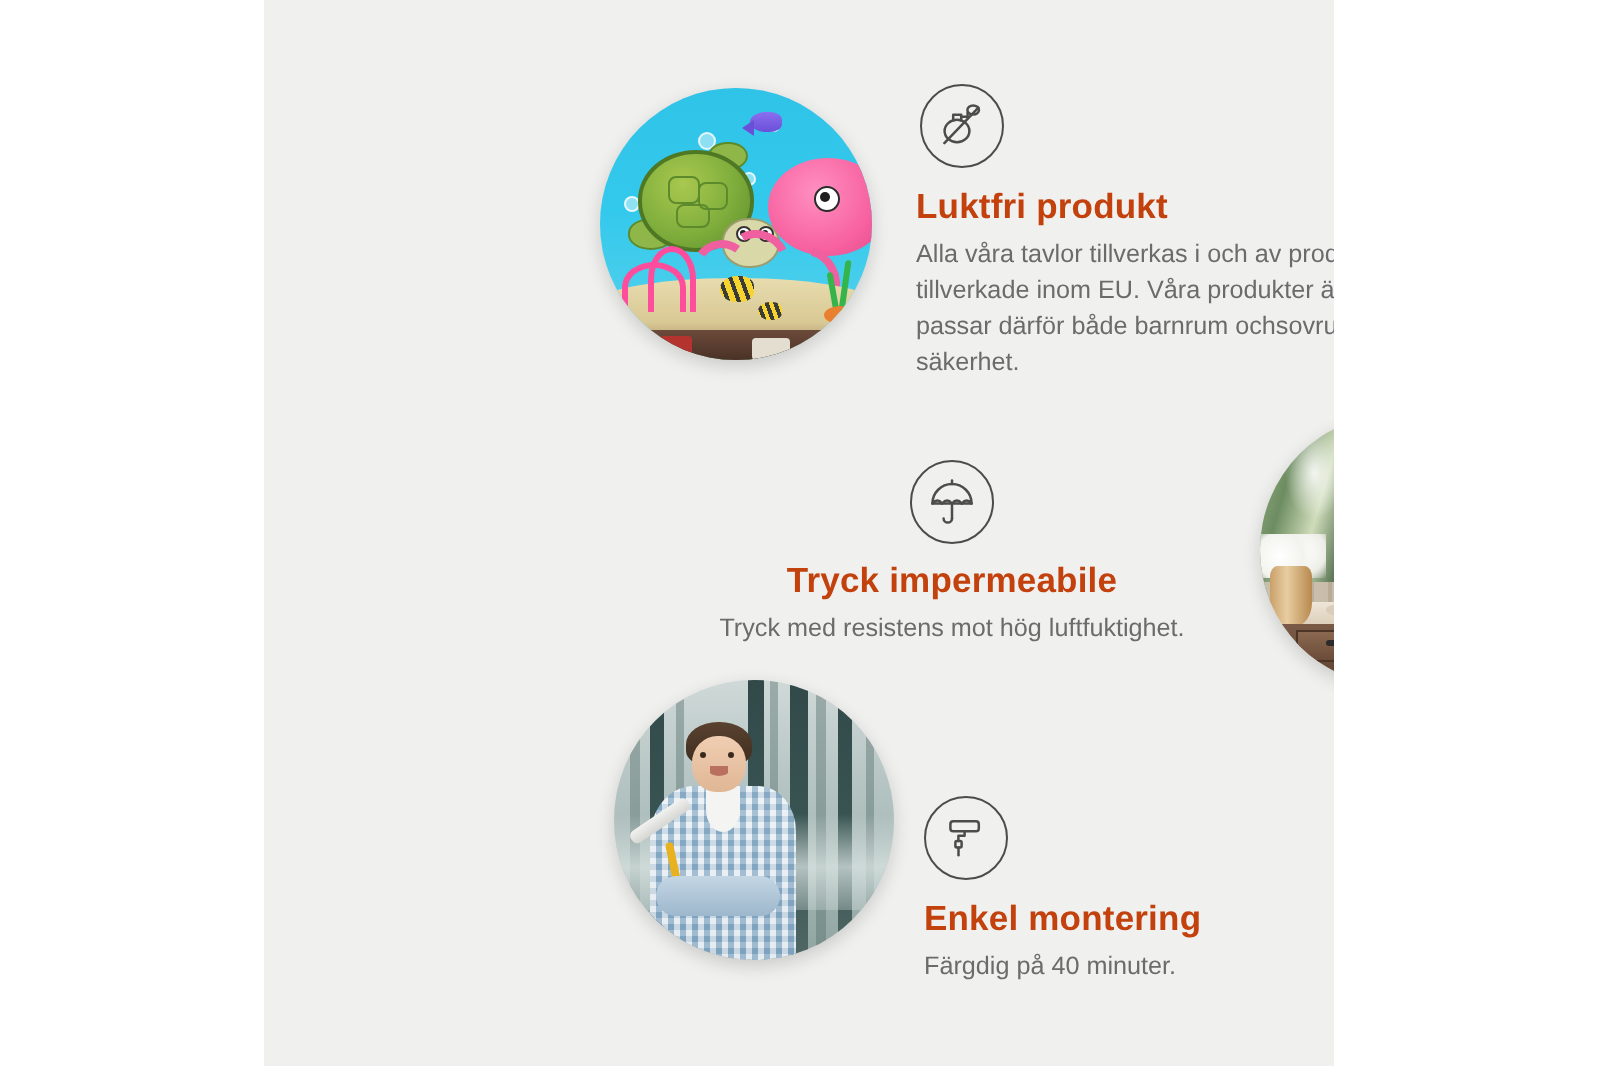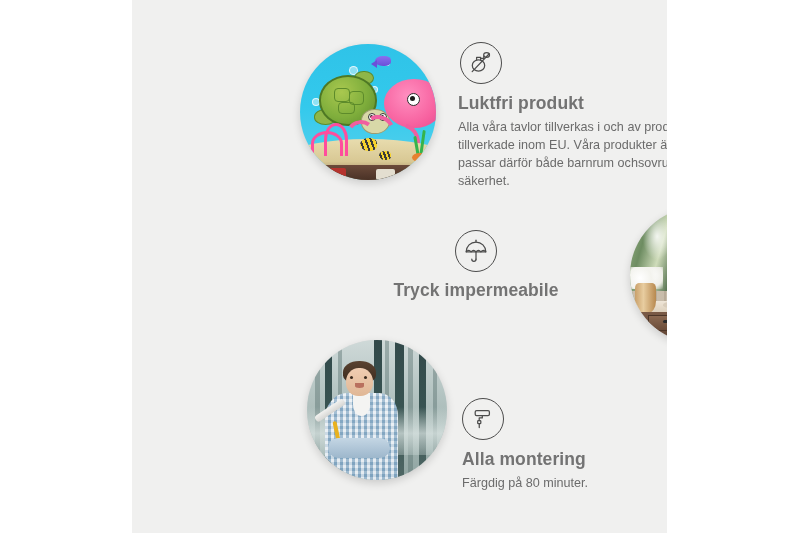--- a/index.html
+++ b/index.html
@@ -212,21 +212,21 @@
     width: 40px; height: 40px;
     border: 1.6px solid #4c4c4c;
     border-radius: 50%;
     display: flex; align-items: center; justify-content: center;
   }
   .icon-circle svg { display:block; }
 
   .feat-title {
     font-size: 17.5px;
     font-weight: bold;
-    color: #737373;
+    color: #c2410c;
     letter-spacing: .1px;
     margin: 9px 0 6px 0;
     line-height: 1.15;
   }
   .feat-desc {
     font-size: 12.6px;
     color: #6b6b6b;
     line-height: 1.42;
     margin: 0;
   }
@@ -366,29 +366,30 @@
       <div class="icon-circle">
         <svg width="26" height="26" viewBox="0 0 26 26" fill="none" stroke="#4c4c4c" stroke-width="1.25" stroke-linecap="round" stroke-linejoin="round">
           <path d="M3.2 13.8 A9.8 9.8 0 0 1 22.8 13.8 Z"></path>
           <path d="M3.2 13.8 q2.45 -3.0 4.9 0 q2.45 -3.0 4.9 0 q2.45 -3.0 4.9 0 q2.45 -3.0 4.9 0"></path>
           <path d="M13 13.8 V21.2"></path>
           <path d="M13 21.2 a2.1 2.1 0 0 1 -4.2 0"></path>
           <path d="M13 4.0 V2.2"></path>
         </svg>
       </div>
       <div class="feat-title">Tryck impermeabile</div>
+      <div class="feat-desc">Tryck med resistens mot hög luftfuktighet.</div>
     </div>
 
     <div class="feature" id="feature-assembly">
       <div class="icon-circle">
         <svg width="26" height="26" viewBox="0 0 26 26" fill="none" stroke="#4c4c4c" stroke-width="1.25" stroke-linecap="round" stroke-linejoin="round">
           <rect x="5.2" y="4.6" width="14.2" height="5.0" rx="1.4"></rect>
           <path d="M12.3 9.6 v2.3 h-3.1 v2.6"></path>
           <rect x="7.7" y="14.5" width="3.1" height="3.2" rx="0.7"></rect>
           <path d="M9.25 17.7 V21.6"></path>
         </svg>
       </div>
-      <div class="feat-title">Alla montering</div>
-      <div class="feat-desc">Färgdig på 80 minuter.</div>
+      <div class="feat-title">Enkel montering</div>
+      <div class="feat-desc">Färgdig på 40 minuter.</div>
     </div>
 
   </div>
 </div>
 
 </body></html>

